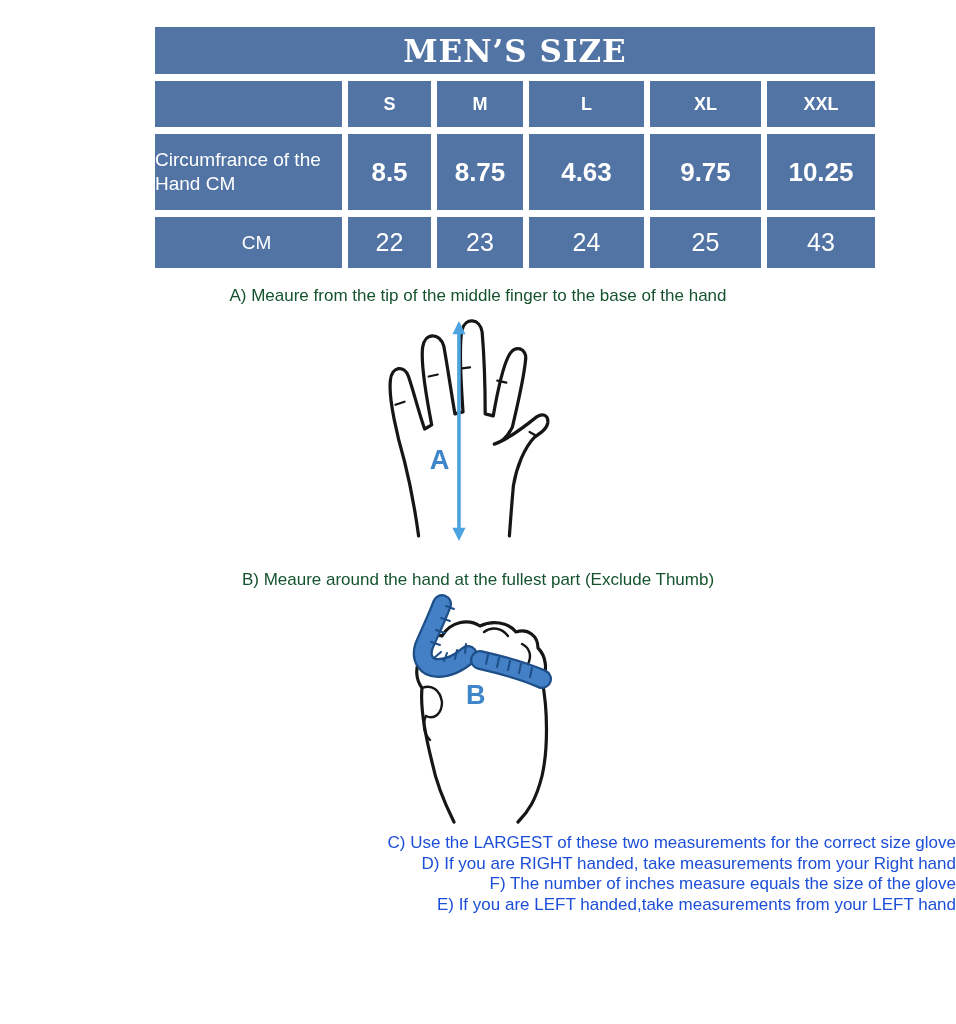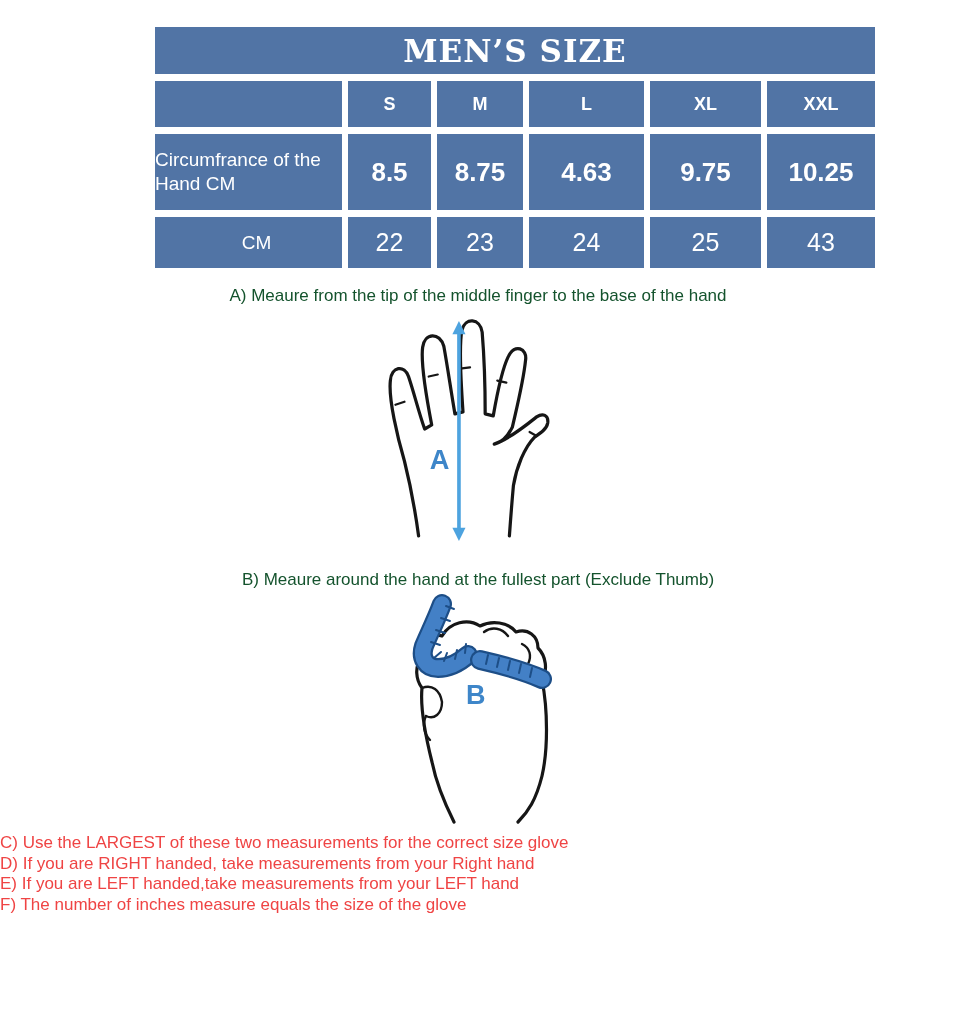--- a/index.html
+++ b/index.html
@@ -33,22 +33,22 @@
   .cell.num-big{font-weight:700;font-size:26px;}
   .cell.num{font-weight:400;font-size:25px;}
   
   .iline{
     position:absolute;left:0;width:100%;text-align:center;
     color:#14532d;font-size:17px;white-space:nowrap;
   }
   .iline.a{top:286px;}
   .iline.b{top:559px;margin-top:11px;}
   .notes{
-    position:absolute;top:833px;left:0;width:100%;text-align:left;
-    color:#ef4444;font-size:17px;line-height:20.6px;
+    position:absolute;top:833px;left:0;width:100%;text-align:right;
+    color:#1d4ed8;font-size:17px;line-height:20.6px;
   }
   
   .fig{position:absolute;}
   .fig.hand-a{left:373px;top:316px;}
   .fig.hand-b{left:396px;top:592px;}
   .fig-label{
     font-family:"Liberation Sans",sans-serif;font-weight:700;font-size:27px;
     fill:#3e86c9;
   }
 </style>
@@ -144,17 +144,17 @@
         <path d="M125,72 l-2,9"></path>
         <path d="M136,76 l-2,9"></path>
       </g>
     </g>
     <text class="fig-label" x="70" y="112">B</text>
   </svg>
 
   <div class="notes">
     <div>C) Use the LARGEST of these two measurements for the correct size glove</div>
     <div>D) If you are RIGHT handed, take measurements from your Right hand</div>
+    <div>F) The number of inches measure equals the size of the glove</div>
     <div>E) If you are LEFT handed,take measurements from your LEFT hand</div>
-    <div>F) The number of inches measure equals the size of the glove</div>
   </div>
 
 </div>
 
 </body></html>

